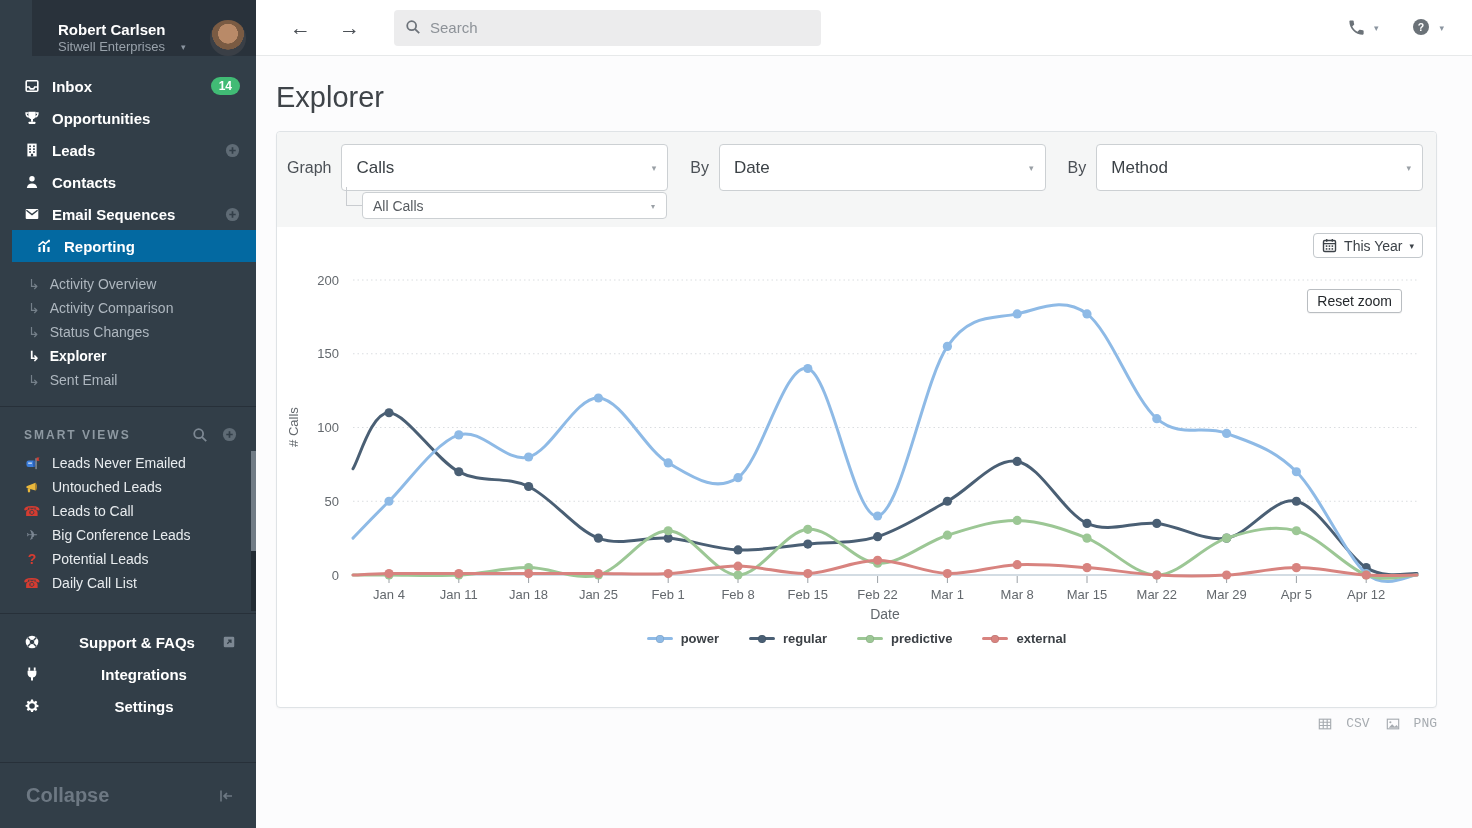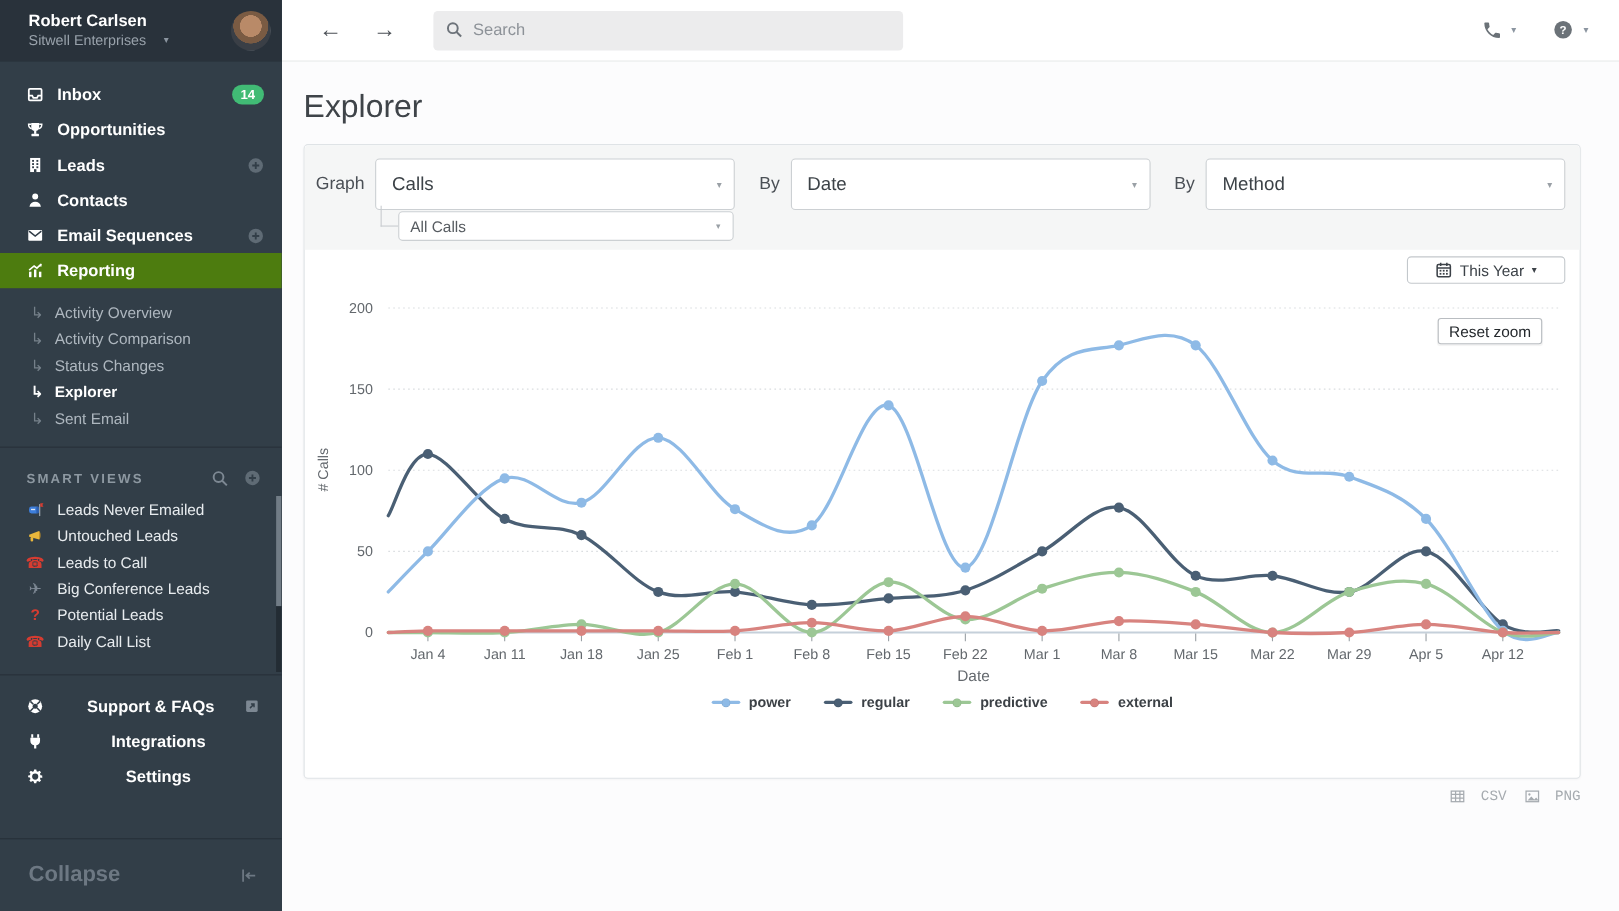--- a/index.html
+++ b/index.html
@@ -2,33 +2,33 @@
 <html><head>
 <meta charset="utf-8">
 <style>
   * { margin:0; padding:0; box-sizing:border-box; }
   html,body { width:1472px; height:828px; overflow:hidden;
     font-family:"Liberation Sans","DejaVu Sans",sans-serif; background:#fcfcfd; }
 
   
   .sidebar { position:fixed; left:0; top:0; width:256px; height:828px;
     background:#323e48; color:#fff; display:flex; flex-direction:column; z-index:5; }
-  .user-panel { height:56px; background:#29323b; display:flex; align-items:center;
-    padding:0 10px 0 26px; flex:0 0 auto; }
+  .user-panel { height:56px; background:#29323b; display:flex; align-items:flex-end;
+    padding:0 10px 0 26px; flex:0 0 auto;margin-left:32px; }
   .user-meta { flex:1; min-width:0; }
   .user-name { font-size:15px; font-weight:700; color:#fff; line-height:1.2; }
   .user-company { font-size:13px; color:#99a2ab; line-height:1.3; display:flex; align-items:center; gap:16px; cursor:pointer; }
   .caret { font-size:9px; color:#8b95a0; }
   .avatar { width:36px; height:36px; border-radius:50%; flex:0 0 auto; cursor:pointer;
     background:radial-gradient(circle at 50% 38%, #b98a68 0 34%, #7a5b43 35% 55%, #3a3f46 56% 100%), #cfd4d8;
     border:0; }
   .nav { padding:14px 0 6px; flex:0 0 auto; }
   .nav-item { height:32px; display:flex; align-items:center; padding:0 16px 0 24px;
     font-size:15px; font-weight:600; color:#fff; cursor:pointer; }
-  .nav-item.active { background:#4d7c0f; }
+  .nav-item.active { background:#0369a1;margin-left:12px; }
   .nav-icon { width:16px; height:16px; margin-right:12px; color:#fff; display:inline-flex; }
   .nav-label { flex:1; }
   .badge { background:#41bb75; color:#fff; font-size:12px; font-weight:700;
     border-radius:10px; padding:2px 8px; }
   .plus-circle { width:15px; height:15px; display:inline-flex; cursor:pointer; }
   .subnav { padding:4px 0 14px; flex:0 0 auto; }
   .sub-item { height:24px; display:flex; align-items:center; padding:0 16px 0 28px;
     font-size:14px; color:#aeb7bf; cursor:pointer; }
   .sub-arrow { color:#75808a; font-size:14px; margin-right:10px; }
   .sub-item.active { color:#fff; font-weight:700; }
@@ -84,21 +84,21 @@
   .select .sel-caret { position:absolute; right:11px; top:50%; transform:translateY(-50%);
     font-size:9px; color:#9aa0a6; }
   .connector { position:absolute; left:69px; top:55px; width:16px; height:19px;
     border-left:1px solid #c9ccd0; border-bottom:1px solid #c9ccd0; }
   .sub-select { position:absolute; left:85px; top:60px; width:305px; height:27px;
     font-size:14px; color:#565b60; padding:0 22px 0 10px; flex:none; }
   .sub-select .sel-caret { font-size:8px; }
 
   .chart-zone { position:relative; height:480px; }
   .range-btn { position:absolute; top:6px; right:13px; height:25px; display:flex; align-items:center;
-    gap:7px; background:#fff; border:1px solid #c3c8cc; border-radius:4px; padding:0 25px;
+    gap:7px; background:#fff; border:1px solid #c3c8cc; border-radius:4px; padding:0 8px;
     font-size:14px; color:#3c4248; font-family:inherit; cursor:pointer; }
   .range-btn .caret { color:#3c4248; font-size:9px; }
   .reset-zoom-btn { position:absolute; top:62px; right:34px; background:#fff;
     border:1px solid #b9bdc1; border-radius:3px; padding:3px 9px; font-size:14px;
     color:#24282c; font-family:inherit; cursor:pointer; box-shadow:0 1px 1px rgba(0,0,0,0.05); }
   #explorer-chart { position:absolute; left:0; top:0; }
   .legend { position:absolute; left:0; right:0; top:404px; display:flex; justify-content:center;
     gap:30px; }
   .legend-item { display:flex; align-items:center; gap:8px; cursor:pointer; }
   .legend-marker { position:relative; width:26px; height:3px; border-radius:2px; }

